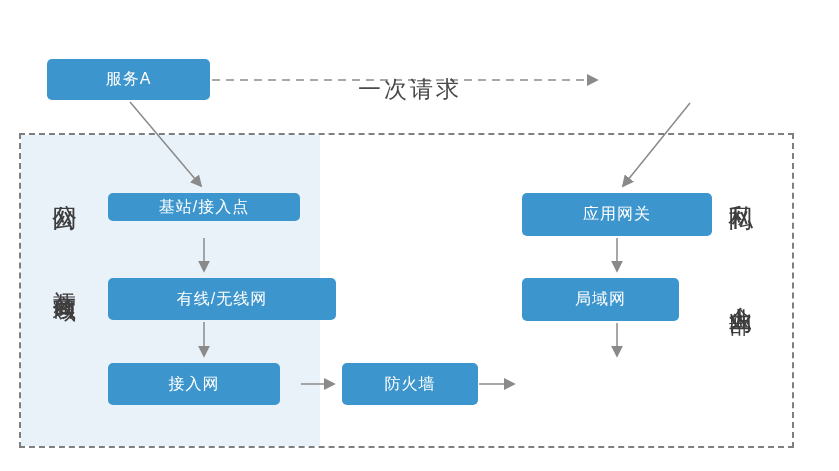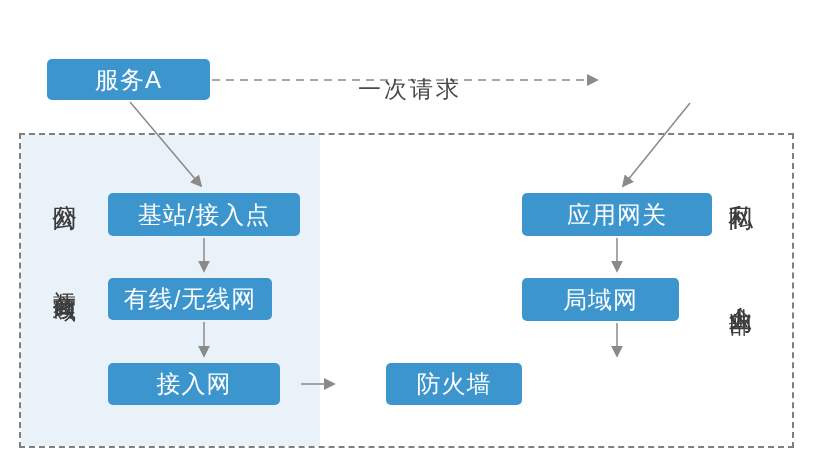--- a/index.html
+++ b/index.html
@@ -50,31 +50,31 @@
     stroke-width: 1.5;
     fill: none;
   }
   .node {
     position: absolute;
     background: var(--node-fill);
     color: var(--node-text);
     display: flex;
     align-items: center;
     justify-content: center;
-    font-size: 24px;
+    font-size: 16px;
     letter-spacing: 1px;
     border-radius: 5px;
     z-index: 5;
   }
   #n-service-a { left: 47px;  top: 59px;  width: 163px; height: 41px; }
   #n-service-b { left: 610px; top: 59px;  width: 165px; height: 42px; }
-  #n-base-station   { left: 108px; top: 193px; width: 192px; height: 43px; }
-  #n-wired-wireless { left: 108px; top: 278px; width: 164px; height: 42px; }
+  #n-base-station   { left: 108px; top: 193px; width: 192px; height: 28px; }
+  #n-wired-wireless { left: 108px; top: 278px; width: 228px; height: 42px; }
   #n-access-network { left: 108px; top: 363px; width: 172px; height: 42px; }
-  #n-firewall       { left: 342px; top: 363px; width: 136px; height: 42px; margin-left: 44px; }
+  #n-firewall       { left: 342px; top: 363px; width: 136px; height: 42px; }
   #n-app-gateway    { left: 522px; top: 193px; width: 190px; height: 43px; }
   #n-lan            { left: 522px; top: 278px; width: 157px; height: 43px; }
   #n-switch         { left: 522px; top: 363px; width: 191px; height: 43px; }
   .request-label {
     position: absolute;
     left: 340px; top: 42px;
     width: 140px;
     text-align: center;
     font-size: 23px;
     letter-spacing: 3px;

